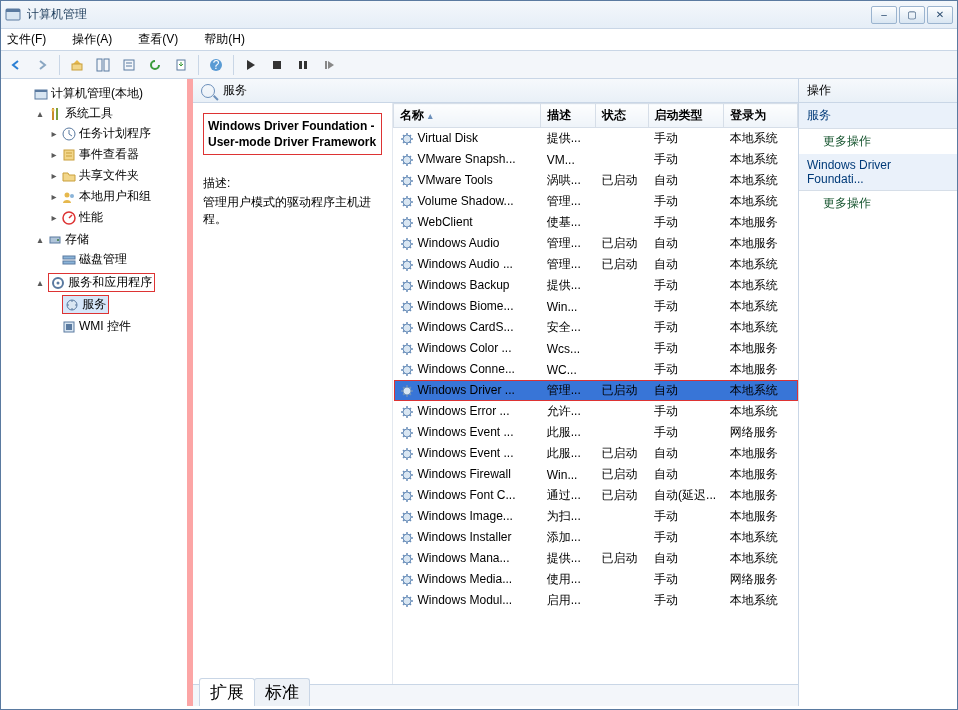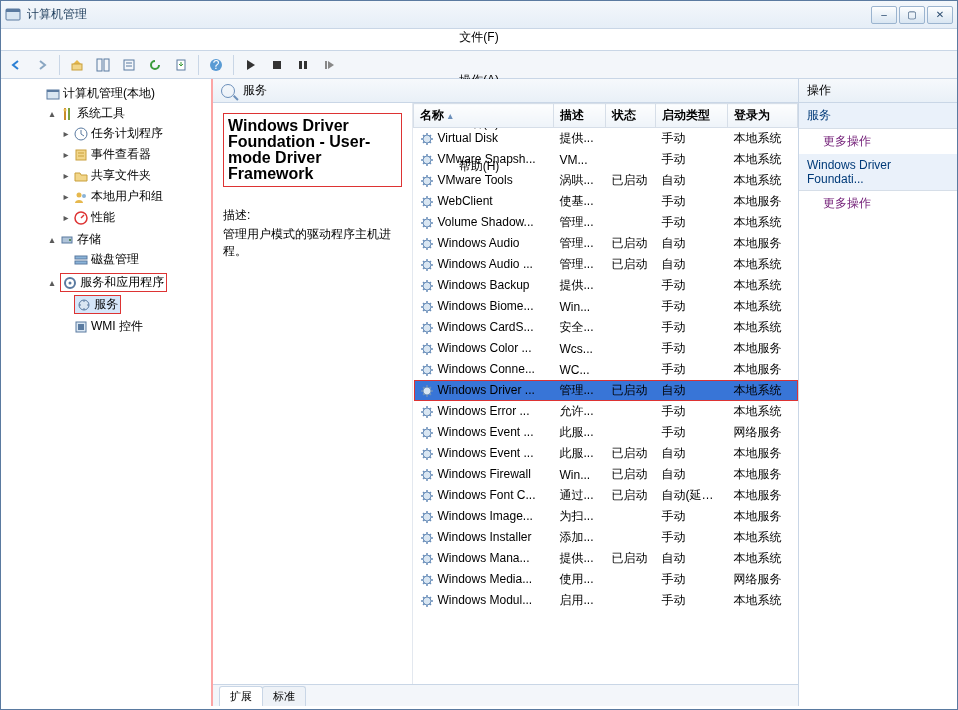--- a/index.html
+++ b/index.html
@@ -2,58 +2,58 @@
 <html><head>
 <meta charset="utf-8">
 <style>
   * { box-sizing: border-box; margin: 0; padding: 0; font-family: "Microsoft YaHei", "Segoe UI", Tahoma, sans-serif; font-size: 12px; }
   body { background: #fff; width: 958px; height: 710px; overflow: hidden; border: 1px solid #5a7aa0; }
   .titlebar { background: linear-gradient(#f3f7fb,#e6eef7); height: 28px; display: flex; align-items: center; padding: 0 4px; border-bottom: 1px solid #c9d6e6; }
   .titlebar .app-icon { width: 16px; height: 16px; margin-right: 6px; }
   .titlebar .title { flex: 1; color: #1c3b5a; }
   .winbtns { display: flex; gap: 2px; }
   .winbtn { width: 26px; height: 18px; border: 1px solid #9bb4cf; background: linear-gradient(#fdfefe,#d9e6f2); display: flex; align-items: center; justify-content: center; font-size: 10px; color: #2a4b6f; border-radius: 2px; }
-  .menubar { height: 22px; display: flex; align-items: center; padding: 0 6px; gap: 26px; border-bottom: 1px solid #c9d6e6; flex-direction: column; }
+  .menubar { height: 22px; display: flex; align-items: center; padding: 0 6px; gap: 26px; border-bottom: 1px solid #c9d6e6; }
   .menubar span { color: #000; }
   .toolbar { height: 28px; border-bottom: 1px solid #c9d6e6; display: flex; align-items: center; padding: 0 4px; gap: 4px; background: #f3f6fa; }
   .tbtn { width: 22px; height: 22px; border: 1px solid transparent; display:flex; align-items:center; justify-content:center; border-radius:2px; }
   .tool-sep { width:1px; height:20px; background:#c9d6e6; margin:0 2px; }
   .body3col { display:flex; height: calc(100% - 28px - 22px - 28px - 3px); }
-  .treecol { width: 212px; border-right:2px solid #fca5a5; overflow:auto; padding:4px 16px; }
+  .treecol { width: 192px; border-right:6px solid #fca5a5; overflow:auto; padding:4px 4px; }
   .tree ul { list-style:none; padding-left:14px; }
   .tree li { padding:1px 0; white-space:nowrap; }
   .tree .node { display:flex; align-items:center; gap:3px; padding:1px 2px;}
   .tree .exp { width:10px; text-align:center; color:#5a5a5a; font-size:10px;}
   .tree .ticon { width:14px; height:14px; display:inline-block;}
   .tree .sel { background:#d6e7fa; border:1px dotted #6b8fba; }
   .tree .hl { border:1.5px solid #d33; padding:0 2px;}
   .midcol { flex:1; display:flex; flex-direction:column; border-right:1px solid #c9d6e6; }
   .midheader { height:24px; background:linear-gradient(#f6f9fc,#e9f0f7); border-bottom:1px solid #c9d6e6; display:flex; align-items:center; padding:0 8px; gap:8px;}
   .midheader .mag { width:14px; height:14px; border:1.5px solid #6b8fba; border-radius:50%; position:relative;}
   .midheader .mag:after{content:"";position:absolute;width:6px;height:1.5px;background:#6b8fba;right:-5px;bottom:-2px;transform:rotate(45deg);}
   .midbody { flex:1; display:flex; overflow:hidden;}
   .detail { width:200px; padding:10px; border-right:1px solid #e3e8ef; }
-  .detail .svcname { font-weight:bold; font-size:16px; line-height:16px; border:1.5px solid #d33; padding:4px; margin-bottom:20px;}
+  .detail .svcname { font-weight:bold; font-size:12px; line-height:16px; border:1.5px solid #d33; padding:4px; margin-bottom:20px;}
   .detail .desc-label { margin-bottom:2px;}
   .listwrap { flex:1; overflow:auto; position:relative;}
   table.svc { width:100%; border-collapse:collapse; table-layout:fixed;}
   table.svc th { text-align:left; font-weight:bold; background:linear-gradient(#fdfefe,#eef3f9); border:1px solid #d6dee8; padding:3px 6px; position:sticky; top:0; }
   table.svc th .sort { font-size:9px; color:#6b8fba; margin-left:4px;}
   table.svc td { padding:2px 6px; border-bottom:0; white-space:nowrap; overflow:hidden; text-overflow:ellipsis;}
   table.svc tr { height:21px; }
   table.svc tr.selrow td { background:#3875d7; color:#000000; }
   table.svc tr.selrow { outline:1.5px solid #d33; outline-offset:-1px;}
   .gear { width:14px; height:14px; display:inline-block; vertical-align:middle; margin-right:4px;}
   .tabsbar { height:22px; border-top:1px solid #c9d6e6; display:flex; align-items:flex-end; padding-left:6px; background:#f3f6fa;}
-  .tab { border:1px solid #c9d6e6; border-bottom:none; padding:2px 10px; background:#fff; margin-right:-1px; border-radius:3px 3px 0 0; font-size:11px;margin-top:8px;}
+  .tab { border:1px solid #c9d6e6; border-bottom:none; padding:2px 10px; background:#fff; margin-right:-1px; border-radius:3px 3px 0 0; font-size:17px;margin-top:8px;}
   .tab.inactive { background:#eef2f7;}
   .actcol { width:158px; display:flex; flex-direction:column;}
   .actheader { height:24px; background:linear-gradient(#f6f9fc,#e9f0f7); border-bottom:1px solid #c9d6e6; display:flex; align-items:center; padding:0 8px;}
   .actsection { background:#eaf1fa; padding:4px 8px; border-bottom:1px solid #d6dee8; color:#003a78;}
-  .actitem { padding:4px 8px 4px 24px; color:#701a75;}
+  .actitem { padding:4px 8px 4px 24px; color:#14532d;}
   svg { display:block; }
 </style>
 </head>
 <body>
 
 <div class="titlebar">
   <span class="app-icon">
     <svg viewBox="0 0 16 16">
         <rect x="1" y="2" width="14" height="11" rx="1" fill="#d9e6f2" stroke="#5a7aa0"></rect>
         <rect x="1" y="2" width="14" height="3" fill="#5a7aa0"></rect>
@@ -396,44 +396,44 @@
                       <g stroke="#6b8fba" stroke-width="1.5">
                         <line x1="7" y1="1" x2="7" y2="3"></line>
                         <line x1="7" y1="11" x2="7" y2="13"></line>
                         <line x1="1" y1="7" x2="3" y2="7"></line>
                         <line x1="11" y1="7" x2="13" y2="7"></line>
                         <line x1="3" y1="3" x2="4.5" y2="4.5"></line>
                         <line x1="9.5" y1="9.5" x2="11" y2="11"></line>
                         <line x1="3" y1="11" x2="4.5" y2="9.5"></line>
                         <line x1="9.5" y1="4.5" x2="11" y2="3"></line>
                       </g>
+                    </svg></span>Volume Shadow...</td>
+                <td>管理...</td>
+                <td></td>
+                <td>手动</td>
+                <td>本地系统</td>
+              </tr>
+              <tr>
+                <td><span class="gear"><svg viewBox="0 0 14 14" width="14" height="14">
+                      <circle cx="7" cy="7" r="4" fill="#d9e6f2" stroke="#6b8fba"></circle>
+                      <g stroke="#6b8fba" stroke-width="1.5">
+                        <line x1="7" y1="1" x2="7" y2="3"></line>
+                        <line x1="7" y1="11" x2="7" y2="13"></line>
+                        <line x1="1" y1="7" x2="3" y2="7"></line>
+                        <line x1="11" y1="7" x2="13" y2="7"></line>
+                        <line x1="3" y1="3" x2="4.5" y2="4.5"></line>
+                        <line x1="9.5" y1="9.5" x2="11" y2="11"></line>
+                        <line x1="3" y1="11" x2="4.5" y2="9.5"></line>
+                        <line x1="9.5" y1="4.5" x2="11" y2="3"></line>
+                      </g>
                     </svg></span>WebClient</td>
                 <td>使基...</td>
                 <td></td>
                 <td>手动</td>
                 <td>本地服务</td>
-              </tr>
-              <tr>
-                <td><span class="gear"><svg viewBox="0 0 14 14" width="14" height="14">
-                      <circle cx="7" cy="7" r="4" fill="#d9e6f2" stroke="#6b8fba"></circle>
-                      <g stroke="#6b8fba" stroke-width="1.5">
-                        <line x1="7" y1="1" x2="7" y2="3"></line>
-                        <line x1="7" y1="11" x2="7" y2="13"></line>
-                        <line x1="1" y1="7" x2="3" y2="7"></line>
-                        <line x1="11" y1="7" x2="13" y2="7"></line>
-                        <line x1="3" y1="3" x2="4.5" y2="4.5"></line>
-                        <line x1="9.5" y1="9.5" x2="11" y2="11"></line>
-                        <line x1="3" y1="11" x2="4.5" y2="9.5"></line>
-                        <line x1="9.5" y1="4.5" x2="11" y2="3"></line>
-                      </g>
-                    </svg></span>Volume Shadow...</td>
-                <td>管理...</td>
-                <td></td>
-                <td>手动</td>
-                <td>本地系统</td>
               </tr>
               <tr>
                 <td><span class="gear"><svg viewBox="0 0 14 14" width="14" height="14">
                       <circle cx="7" cy="7" r="4" fill="#d9e6f2" stroke="#6b8fba"></circle>
                       <g stroke="#6b8fba" stroke-width="1.5">
                         <line x1="7" y1="1" x2="7" y2="3"></line>
                         <line x1="7" y1="11" x2="7" y2="13"></line>
                         <line x1="1" y1="7" x2="3" y2="7"></line>
                         <line x1="11" y1="7" x2="13" y2="7"></line>
                         <line x1="3" y1="3" x2="4.5" y2="4.5"></line>

